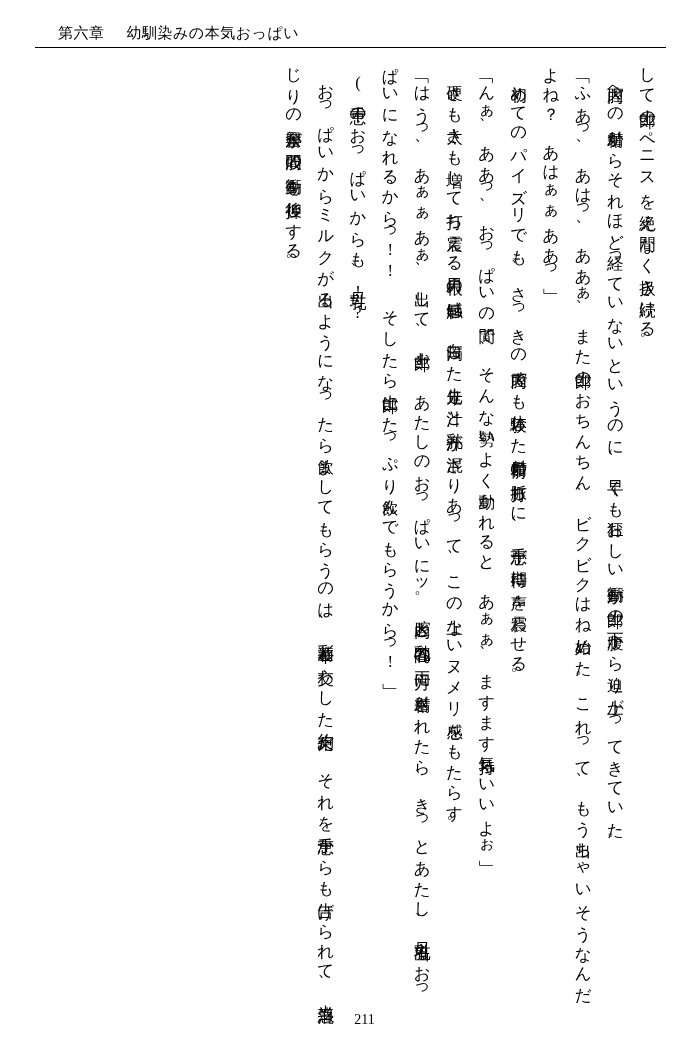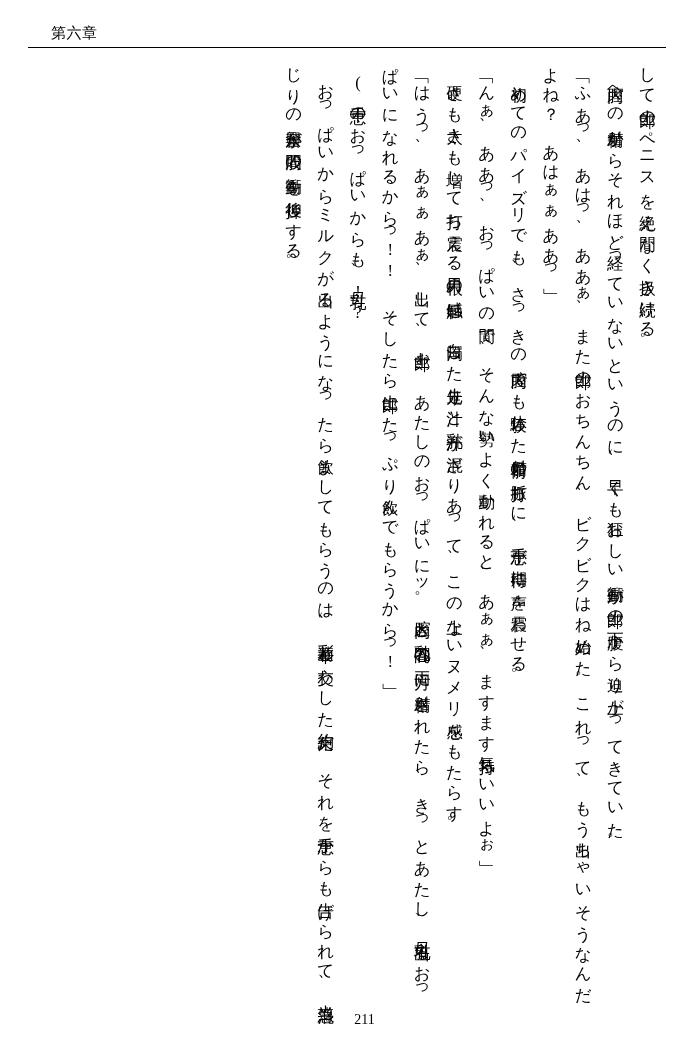--- a/index.html
+++ b/index.html
@@ -16,21 +16,21 @@
     width: 693px;
     height: 1050px;
     background: #ffffff;
     overflow: hidden;
     box-sizing: border-box;
   }
   
   .header {
     position: absolute;
     top: 14px;
-    left: 1px;
+    left: 8px;
     right: 0;
     height: 34px;
   }
   .header-rule {
     position: absolute;
     top: 33px;
     left: 27px;
     right: 27px;
     border-top: 1px solid #000000;
   }
@@ -95,20 +95,21 @@
   }
 </style>
 </head>
 <body>
 
 <div class="page">
 
   <div class="header">
     <div class="header-inner">
       <span class="chapter-num">第六章</span>
+      <span class="chapter-title">幼馴染みの本気おっぱい</span>
     </div>
     <div class="header-rule"></div>
   </div>
 
   <div class="body-area">
     <div class="vtext">
       <p class="noindent">して士郎のペニスを絶え間なく扱き続ける。</p>
       <p>膣内への射精からそれほど経っていないというのに、早くも狂おしい衝動が士郎の下腹から迫り上がってきていた。</p>
       <p>「ふあっ、あはっ、ああぁ、また士郎のおちんちん、ビクビクはね始めた。これって、もう出ちゃいそうなんだよね？　あはぁぁああっ」</p>
       <p>初めてのパイズリでも、さっきの膣内でも体験した射精前の脈打ちに、千恵が期待に声を震わせる。</p>

